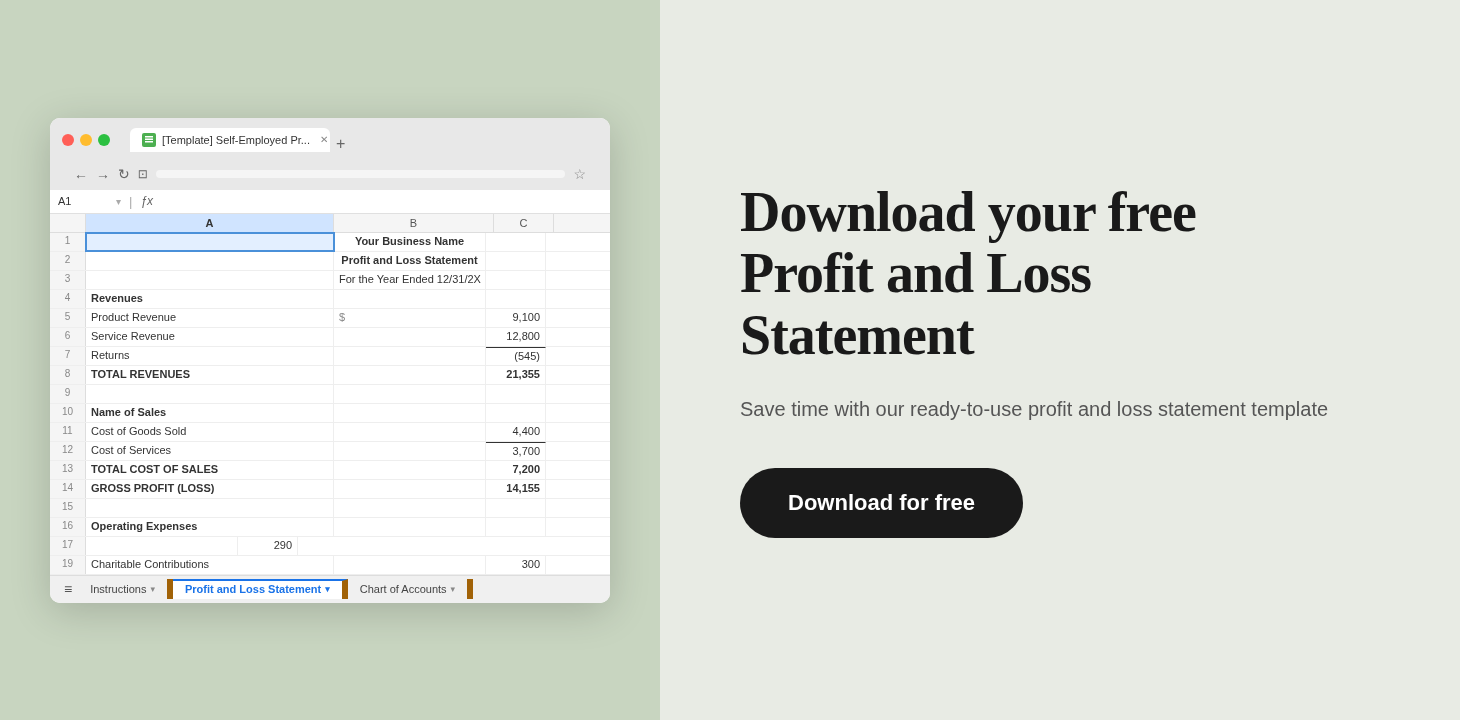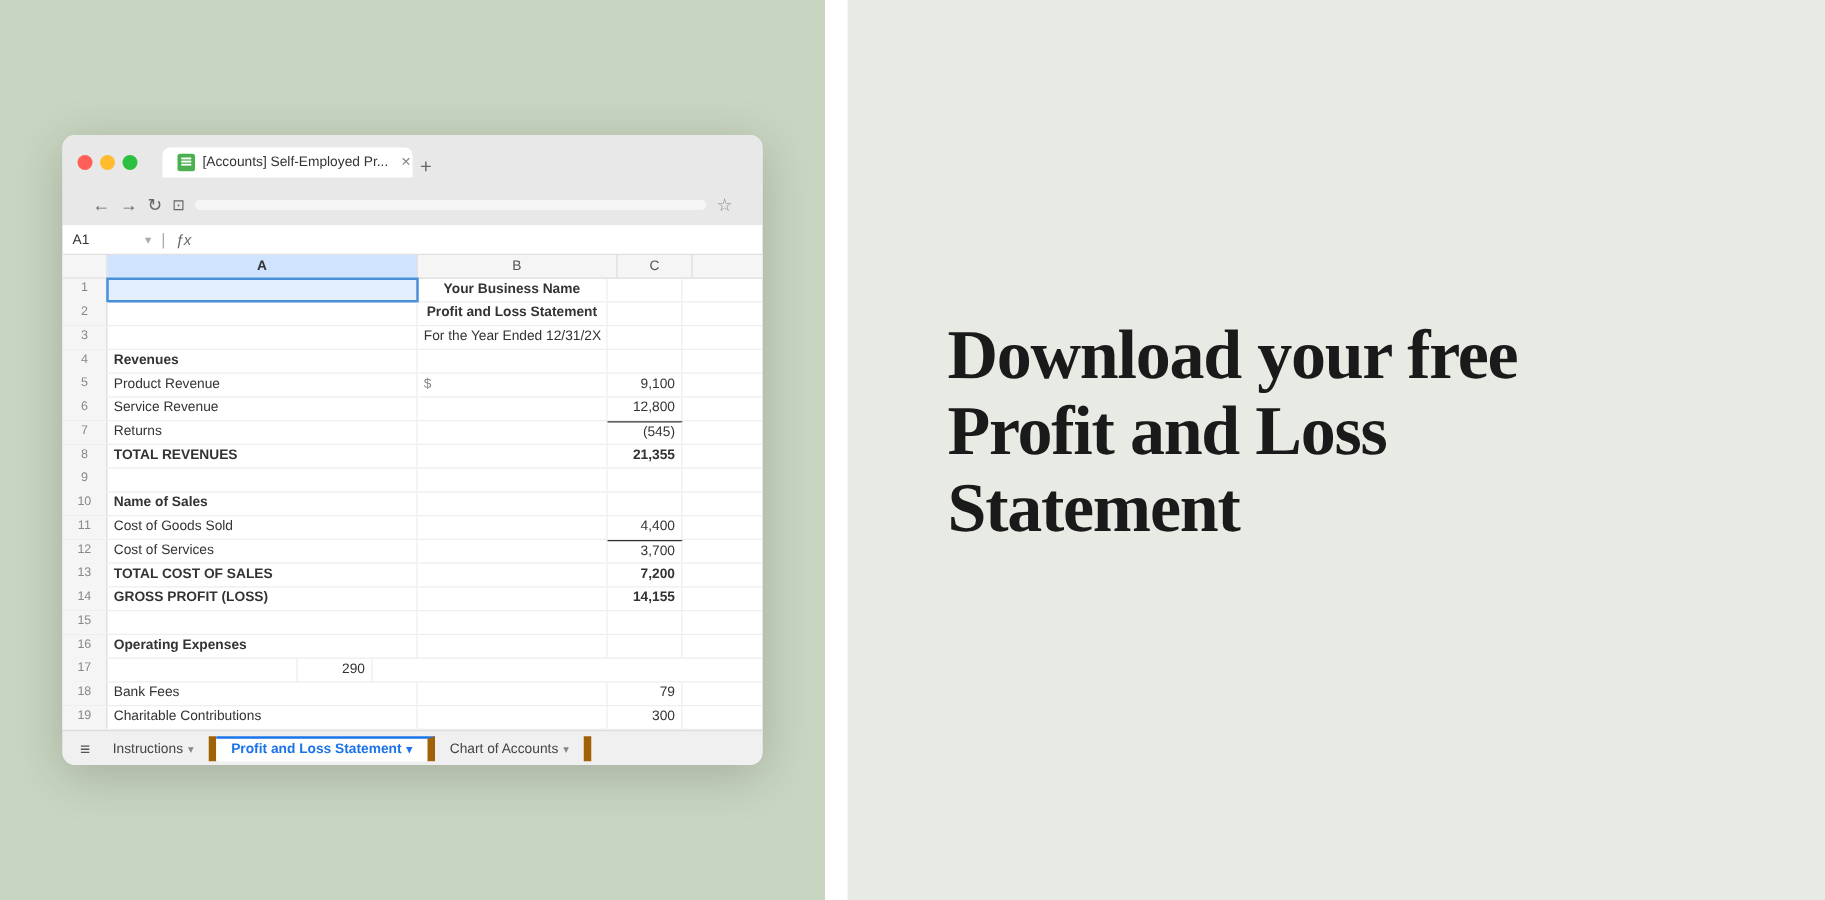--- a/index.html
+++ b/index.html
@@ -26,21 +26,20 @@
 
     
     .right-panel {
       flex: 1;
       height: 720px;
       background-color: #e8ebe4;
       display: flex;
       align-items: center;
       justify-content: flex-start;
       padding: 60px 80px;
-      margin-left: 18px;
     }
 
     
     .browser-window {
       width: 560px;
       background: #fff;
       border-radius: 10px;
       box-shadow: 0 8px 40px rgba(0,0,0,0.18);
       overflow: hidden;
     }
@@ -372,21 +371,21 @@
         </div>
         <div class="tab-bar">
           <div class="tab-active">
             <span class="tab-icon">
               <svg viewBox="0 0 10 10" fill="white">
                   <rect x="1" y="1" width="8" height="1.5"></rect>
                   <rect x="1" y="3.5" width="8" height="1.5"></rect>
                   <rect x="1" y="6" width="8" height="1.5"></rect>
                 </svg>
             </span>
-            <span>[Accounts] Self-Employed Pr...</span>
+            <span>[Template] Self-Employed Pr...</span>
             <span class="tab-close">✕</span>
           </div>
           <span class="tab-new">+</span>
         </div>
       </div>
 
       <div class="address-bar-row">
         <span class="nav-btn">←</span>
         <span class="nav-btn">→</span>
         <span class="nav-btn">↻</span>
@@ -523,26 +522,20 @@
         <div class="cell cell-b"></div>
         <div class="cell cell-c"></div>
       </div>
 
       <div class="spreadsheet-row">
         <div class="row-num">17</div>
         <div class="cell cell-b"></div>
         <div class="cell cell-c">290</div>
       </div>
 
-      <div class="spreadsheet-row">
-        <div class="row-num">18</div>
-        <div class="cell cell-a">Bank Fees</div>
-        <div class="cell cell-b"></div>
-        <div class="cell cell-c">79</div>
-      </div>
 
       <div class="spreadsheet-row">
         <div class="row-num">19</div>
         <div class="cell cell-a">Charitable Contributions</div>
         <div class="cell cell-b"></div>
         <div class="cell cell-c">300</div>
       </div>
     </div>
 
     <div class="sheet-tabs">
@@ -564,14 +557,16 @@
   </div>
 </div>
 
 <div class="right-panel">
   <div class="right-content">
     <h1 class="main-heading">
       <span>Download your free</span><br>
       <span>Profit and Loss</span><br>
       <span>Statement</span>
     </h1>
+    <p class="sub-text">Save time with our ready-to-use profit and loss statement template</p>
+    <button class="download-btn">Download for free</button>
   </div>
 </div>
 
 </body></html>

